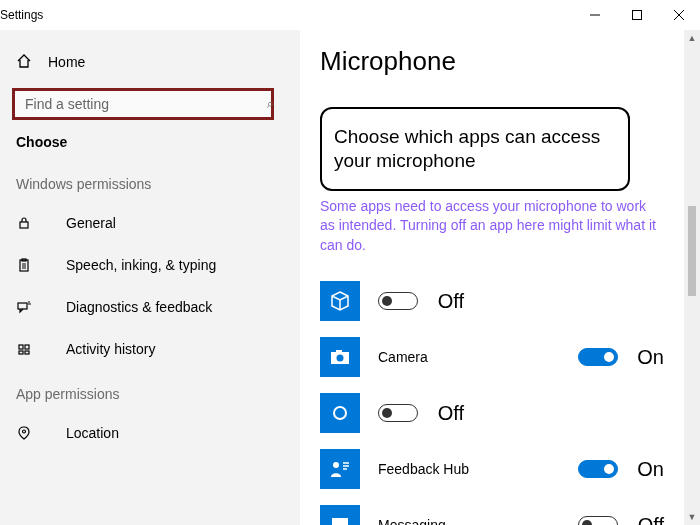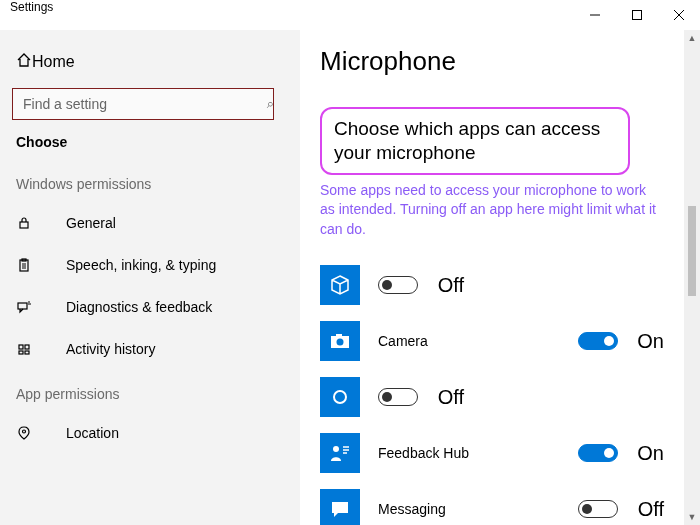--- a/index.html
+++ b/index.html
@@ -1,37 +1,37 @@
 <!DOCTYPE html>
 <html><head>
 <meta charset="utf-8">
 <style>
 *{box-sizing:border-box;margin:0;padding:0;font-family:"Segoe UI",Arial,sans-serif}
 body{width:700px;height:525px;overflow:hidden;background:#fff;font-size:14px;color:#000}
 .window{display:flex;flex-direction:column;height:100%}
-.titlebar{display:flex;height:30px;padding-left:10px;font-size:12px}
+.titlebar{display:flex;align-items:center;height:30px;font-size:12px}
 .titlebar .title{flex:1}
 .winbtn{width:42px;height:30px;display:flex;align-items:center;justify-content:center}
 .winbtn svg{display:block}
 .content{display:flex;flex:1;min-height:0}
 .sidebar{width:300px;background:#f3f3f3;padding:12px 12px 0 12px;overflow:hidden}
-.home{display:flex;align-items:center;height:40px;padding-left:4px;font-size:16px}
+.home{display:flex;align-items:center;height:40px;gap:16px;padding-left:4px;font-size:14px}
 .search{margin:6px 0 14px 0;position:relative}
-.search input{width:262px;height:32px;border:1px solid #7f1d1d;background:#fafafa;padding:0 32px 0 10px;font-size:14px;outline:none}
+.search input{width:262px;height:32px;border:3px solid #7f1d1d;background:#fafafa;padding:0 32px 0 10px;font-size:14px;outline:none}
 .search input::placeholder{color:#666}
 .search .sicn{position:absolute;right:14px;top:50%;transform:translateY(-50%);color:#666;font-size:13px}
 .sec-cur{font-weight:600;font-size:14px;margin:2px 0 26px 4px}
 .sec-head{color:#6a6a6a;font-size:14px;margin:0 0 10px 4px}
 .nav-item{display:flex;align-items:center;height:42px;gap:34px;padding-left:4px;font-size:14px}
 .nav-item .nicon{width:16px;display:flex;justify-content:center}
 .divider{height:16px}
 .main{flex:1;position:relative;display:flex;min-width:0}
 .main-scroll{flex:1;padding:16px 20px 0 20px;overflow:hidden}
 .page-title{font-size:26px;font-weight:400;margin-bottom:30px}
-.subhead-box{border:2px solid #d946ef;border-radius:12px;padding:8px 12px;margin-bottom:6px;max-width:310px}
+.subhead-box{border:2px solid #000000;border-radius:12px;padding:16px 12px;margin-bottom:6px;max-width:310px}
 .subhead{font-size:19px;font-weight:400;line-height:1.25}
 .desc{color:#8b5cf6;font-size:14px;line-height:1.4;margin:6px 0 18px 0;max-width:350px}
 .app-row{display:flex;align-items:center;height:56px;gap:18px}
 .app-icon{width:40px;height:40px;background:#0078d7;display:flex;align-items:center;justify-content:center;color:#fff;flex-shrink:0}
 .app-name{flex:1;font-size:14px}
 .toggle{width:40px;height:18px;border-radius:9px;border:1px solid #333;position:relative;flex-shrink:0}
 .toggle .knob{position:absolute;width:10px;height:10px;border-radius:50%;background:#333;top:3px;left:3px}
 .toggle.on{background:#0078d7;border-color:#0078d7}
 .toggle.on .knob{background:#fff;left:auto;right:3px}
 .tstate{width:28px;font-size:20px;text-align:right}

